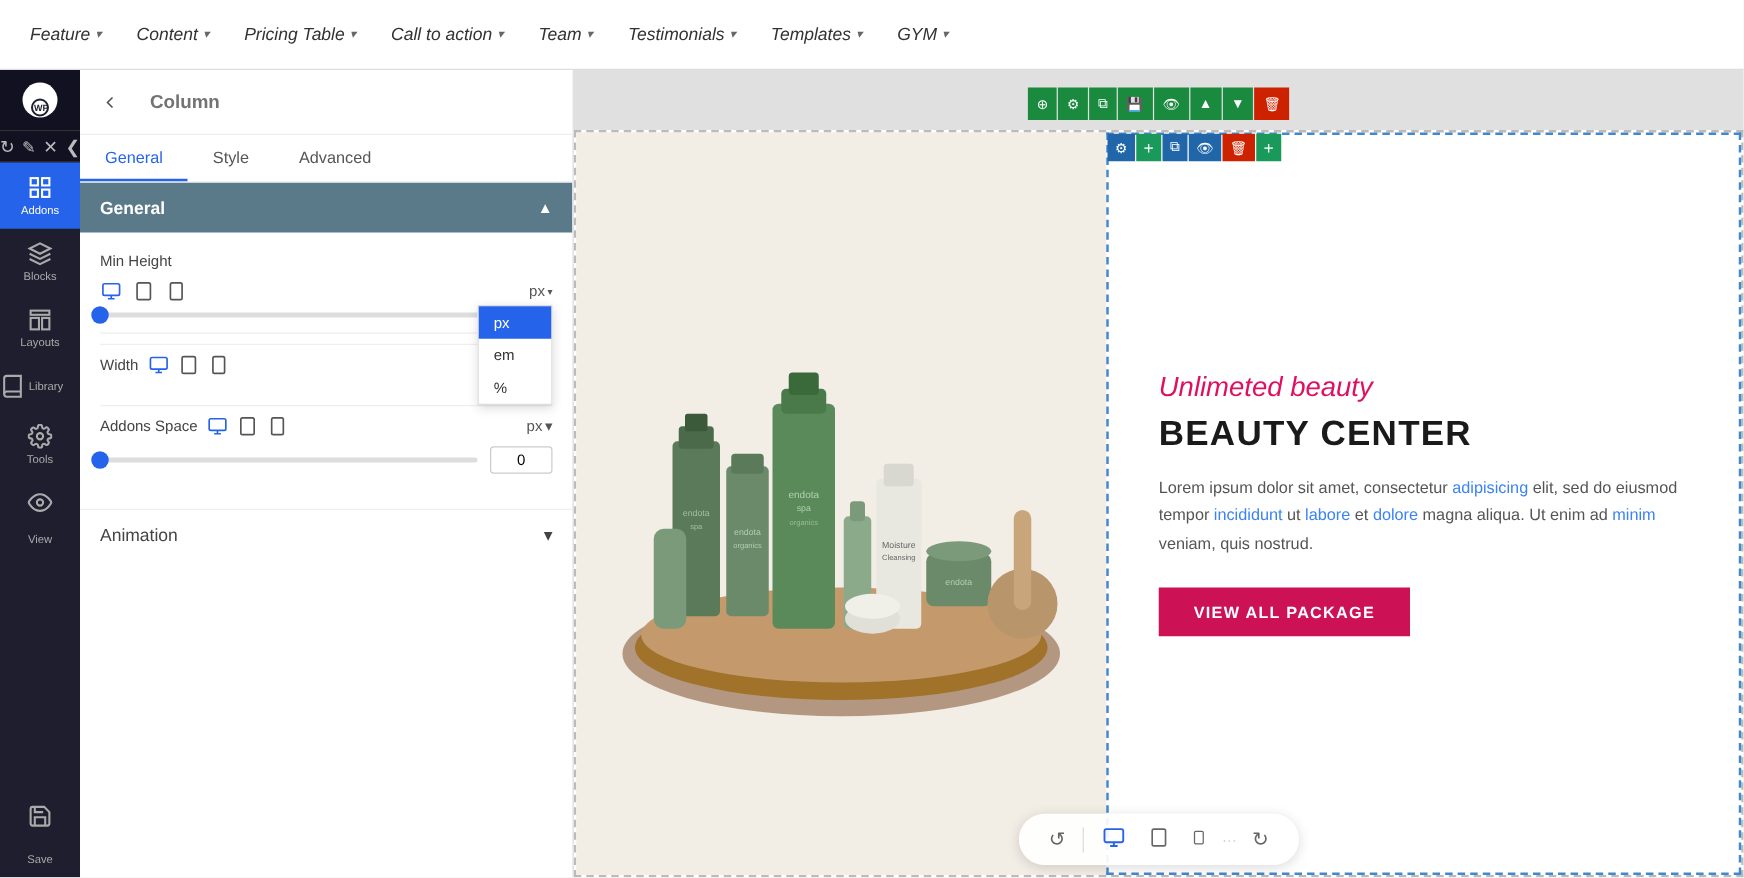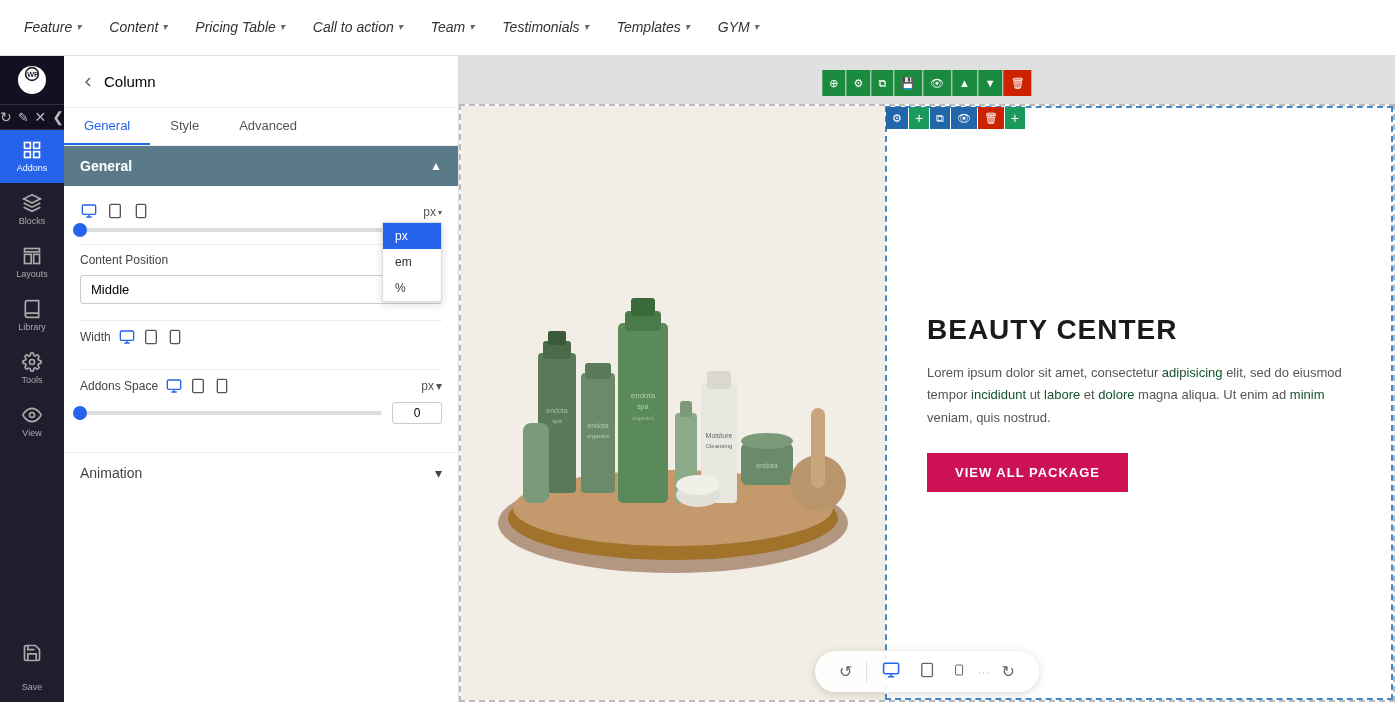--- a/index.html
+++ b/index.html
@@ -47,24 +47,24 @@
       align-items: center;
       padding: 0 16px;
       height: 52px;
       border-bottom: 1px solid #eee;
       background: #fff;
       flex-shrink: 0;
     }
     .panel-header-back {
       display: flex;
       align-items: center;
-      gap: 8px;
+      gap: 24px;
       font-size: 15px;
-      font-weight: 400;
-      color: #000000;
+      font-weight: 700;
+      color: #737373;
       cursor: pointer;
     }
     .panel-header-back svg { width: 16px; height: 16px; color: #555; }
 
     
     .panel-tabs {
       display: flex;
       border-bottom: 1px solid #eee;
       flex-shrink: 0;
     }
@@ -202,21 +202,21 @@
       font-weight: 900;
       margin-bottom: 16px;
       letter-spacing: 1px;
     }
     .beauty-body {
       font-size: 13px;
       line-height: 1.7;
       color: #555;
       margin-bottom: 24px;
     }
-    .beauty-body a { color: #14532d; text-decoration: none; }
+    .beauty-body a { color: #3b82f6; text-decoration: none; }
     .view-btn {
       background: #cc1155;
       color: #fff;
       border: none;
       padding: 12px 28px;
       font-size: 13px;
       font-weight: 700;
       letter-spacing: 1px;
       cursor: pointer;
       display: inline-block;
@@ -278,21 +278,21 @@
       <span>GYM</span>
       <span class="chevron">▾</span>
     </div>
   </div>
 
   <div class="full-layout">
 
     <div style="width:64px; background:#1e1e2e; display:flex; flex-direction:column; align-items:center; padding-top:0; flex-shrink:0; position:relative;">
 
       <div style="width:100%; background:#111122; display:flex; align-items:center; justify-content:center; gap:8px; padding:10px 4px; border-bottom:1px solid #333;">
-        <div style="width:28px;height:28px;background:#fff;border-radius:50%;display:flex;align-items:flex-start;justify-content:center;flex-shrink:0;">
+        <div style="width:28px;height:28px;background:#fff;border-radius:50%;display:flex;align-items:flex-end;justify-content:center;flex-shrink:0;">
           <svg viewBox="0 0 20 20" width="16" height="16">
               <circle cx="10" cy="10" r="8" fill="none" stroke="#1e1e2e" stroke-width="2"></circle>
               <text x="4" y="14" font-size="9" fill="#1e1e2e" font-weight="bold">WP</text>
             </svg>
         </div>
       </div>
       <div style="width:100%; padding:4px 0; border-bottom:1px solid #333; display:flex; justify-content:center; gap:6px; background:#111122;">
         <button style="background:none;border:none;color:#bbb;cursor:pointer;font-size:14px;">↻</button>
         <button style="background:none;border:none;color:#bbb;cursor:pointer;font-size:13px;">✎</button>
         <button style="background:none;border:none;color:#bbb;cursor:pointer;font-size:14px;">✕</button>
@@ -317,35 +317,35 @@
         <span>Blocks</span>
       </div>
       <div style="width:100%;display:flex;flex-direction:column;align-items:center;padding:10px 0;color:#aaa;font-size:9px;cursor:pointer;gap:3px;">
         <svg width="20" height="20" viewBox="0 0 24 24" fill="none" stroke="currentColor" stroke-width="2">
             <rect x="3" y="3" width="18" height="4"></rect>
             <rect x="3" y="10" width="8" height="11"></rect>
             <rect x="14" y="10" width="7" height="11"></rect>
           </svg>
         <span>Layouts</span>
       </div>
-      <div style="width:100%;display:flex;flex-direction:column;align-items:center;padding:10px 0;color:#aaa;font-size:9px;cursor:pointer;gap:3px;">
+      <div style="width:100%;display:flex;flex-direction:row;align-items:center;padding:10px 0;color:#aaa;font-size:9px;cursor:pointer;gap:3px;">
         <svg width="20" height="20" viewBox="0 0 24 24" fill="none" stroke="currentColor" stroke-width="2">
             <path d="M4 19.5A2.5 2.5 0 0 1 6.5 17H20"></path>
             <path d="M6.5 2H20v20H6.5A2.5 2.5 0 0 1 4 19.5v-15A2.5 2.5 0 0 1 6.5 2z"></path>
           </svg>
         <span>Library</span>
       </div>
       <div style="width:100%;display:flex;flex-direction:column;align-items:center;padding:10px 0;color:#aaa;font-size:9px;cursor:pointer;gap:3px;">
         <svg width="20" height="20" viewBox="0 0 24 24" fill="none" stroke="currentColor" stroke-width="2">
             <circle cx="12" cy="12" r="3"></circle>
             <path d="M19.4 15a1.65 1.65 0 0 0 .33 1.82l.06.06a2 2 0 0 1-2.83 2.83l-.06-.06a1.65 1.65 0 0 0-1.82-.33 1.65 1.65 0 0 0-1 1.51V21a2 2 0 0 1-4 0v-.09A1.65 1.65 0 0 0 9 19.4a1.65 1.65 0 0 0-1.82.33l-.06.06a2 2 0 0 1-2.83-2.83l.06-.06A1.65 1.65 0 0 0 4.68 15a1.65 1.65 0 0 0-1.51-1H3a2 2 0 0 1 0-4h.09A1.65 1.65 0 0 0 4.6 9a1.65 1.65 0 0 0-.33-1.82l-.06-.06a2 2 0 0 1 2.83-2.83l.06.06A1.65 1.65 0 0 0 9 4.68a1.65 1.65 0 0 0 1-1.51V3a2 2 0 0 1 4 0v.09a1.65 1.65 0 0 0 1 1.51 1.65 1.65 0 0 0 1.82-.33l.06-.06a2 2 0 0 1 2.83 2.83l-.06.06A1.65 1.65 0 0 0 19.4 9a1.65 1.65 0 0 0 1.51 1H21a2 2 0 0 1 0 4h-.09a1.65 1.65 0 0 0-1.51 1z"></path>
           </svg>
         <span>Tools</span>
       </div>
-      <div style="width:100%;display:flex;flex-direction:column;align-items:center;padding:10px 0;color:#aaa;font-size:9px;cursor:pointer;gap:3px;">
+      <div style="width:100%;display:flex;flex-direction:column;align-items:center;padding:10px 0;color:#aaa;font-size:9px;cursor:pointer;gap:14px;">
         <svg width="20" height="20" viewBox="0 0 24 24" fill="none" stroke="currentColor" stroke-width="2">
             <path d="M1 12s4-8 11-8 11 8 11 8-4 8-11 8-11-8-11-8z"></path>
             <circle cx="12" cy="12" r="3"></circle>
           </svg>
         <span>View</span>
       </div>
       <div style="width:100%;display:flex;flex-direction:column;align-items:center;padding:10px 0;color:#aaa;font-size:9px;cursor:pointer;gap:19px;margin-top:auto;">
         <svg width="20" height="20" viewBox="0 0 24 24" fill="none" stroke="currentColor" stroke-width="2">
             <path d="M19 21H5a2 2 0 0 1-2-2V5a2 2 0 0 1 2-2h11l5 5v11a2 2 0 0 1-2 2z"></path>
             <polyline points="17 21 17 13 7 13 7 21"></polyline>
@@ -381,20 +381,21 @@
       <div class="panel-content">
 
         <div class="section-header">
           <span>General</span>
           <span class="chevron-icon">▲</span>
         </div>
 
         <div class="section-body">
 
           <div>
+            <div class="field-label">Min Height</div>
             <div class="device-icons">
               <div class="device-icon active">
                 <svg viewBox="0 0 24 24" fill="none" stroke="currentColor" stroke-width="2">
                     <rect x="2" y="3" width="20" height="14" rx="2"></rect>
                     <path d="M8 21h8m-4-4v4"></path>
                   </svg>
               </div>
               <div class="device-icon">
                 <svg viewBox="0 0 24 24" fill="none" stroke="currentColor" stroke-width="2">
                     <rect x="4" y="2" width="16" height="20" rx="2"></rect>
@@ -428,27 +429,20 @@
                 <div class="slider-track">
                   <div class="slider-fill" style="width:0%"></div>
                   <div class="slider-thumb" style="left:0%"></div>
                 </div>
               </div>
             </div>
           </div>
 
           <div class="divider"></div>
 
-          <div style="margin-bottom:16px;">
-            <div class="field-label">Content Position</div>
-            <div class="select-field">
-              <span>Middle</span>
-              <span style="font-size:12px;color:#999;">× ▾</span>
-            </div>
-          </div>
 
           <div class="divider"></div>
 
           <div style="margin-bottom:16px;">
             <div style="display:flex;align-items:center;gap:8px;margin-bottom:24px;">
               <div class="field-label" style="margin:0;">Width</div>
               <div class="device-icon active" style="width:16px;height:16px;">
                 <svg viewBox="0 0 24 24" fill="none" stroke="currentColor" stroke-width="2">
                     <rect x="2" y="3" width="20" height="14" rx="2"></rect>
                     <path d="M8 21h8m-4-4v4"></path>
@@ -592,20 +586,21 @@
 
           <div style="position:absolute;top:-1px;left:-1px;display:flex;gap:1px;z-index:5;">
             <button style="background:#2266aa;color:#fff;border:none;padding:2px 6px;cursor:pointer;font-size:11px;height:22px;">⚙</button>
             <button style="background:#1a9a5a;color:#fff;border:none;padding:2px 6px;cursor:pointer;font-size:14px;height:22px;line-height:1;">+</button>
             <button style="background:#2266aa;color:#fff;border:none;padding:2px 6px;cursor:pointer;font-size:11px;height:22px;">⧉</button>
             <button style="background:#2266aa;color:#fff;border:none;padding:2px 6px;cursor:pointer;font-size:11px;height:22px;">👁</button>
             <button style="background:#cc2200;color:#fff;border:none;padding:2px 6px;cursor:pointer;font-size:11px;height:22px;">🗑</button>
             <button style="background:#1a9a5a;color:#fff;border:none;padding:2px 6px;cursor:pointer;font-size:14px;height:22px;line-height:1;">+</button>
           </div>
 
+          <h3 class="beauty-subtitle">Unlimeted beauty</h3>
           <h2 class="beauty-title">BEAUTY CENTER</h2>
           <p class="beauty-body">
             Lorem ipsum dolor sit amet, consectetur <a>adipisicing</a> elit, sed do eiusmod tempor <a>incididunt</a> ut <a>labore</a> et <a>dolore</a> magna aliqua. Ut enim ad <a>minim</a> veniam, quis nostrud.
           </p>
           <button class="view-btn">VIEW ALL PACKAGE</button>
         </div>
       </div>
 
       <div style="position:absolute;bottom:10px;left:50%;transform:translateX(-50%);display:flex;align-items:center;gap:2px;background:rgba(255,255,255,0.92);padding:6px 16px;border-radius:24px;box-shadow:0 2px 10px rgba(0,0,0,0.15);">
         <button style="background:none;border:none;cursor:pointer;color:#666;font-size:16px;padding:4px 8px;border-radius:4px;">↺</button>

